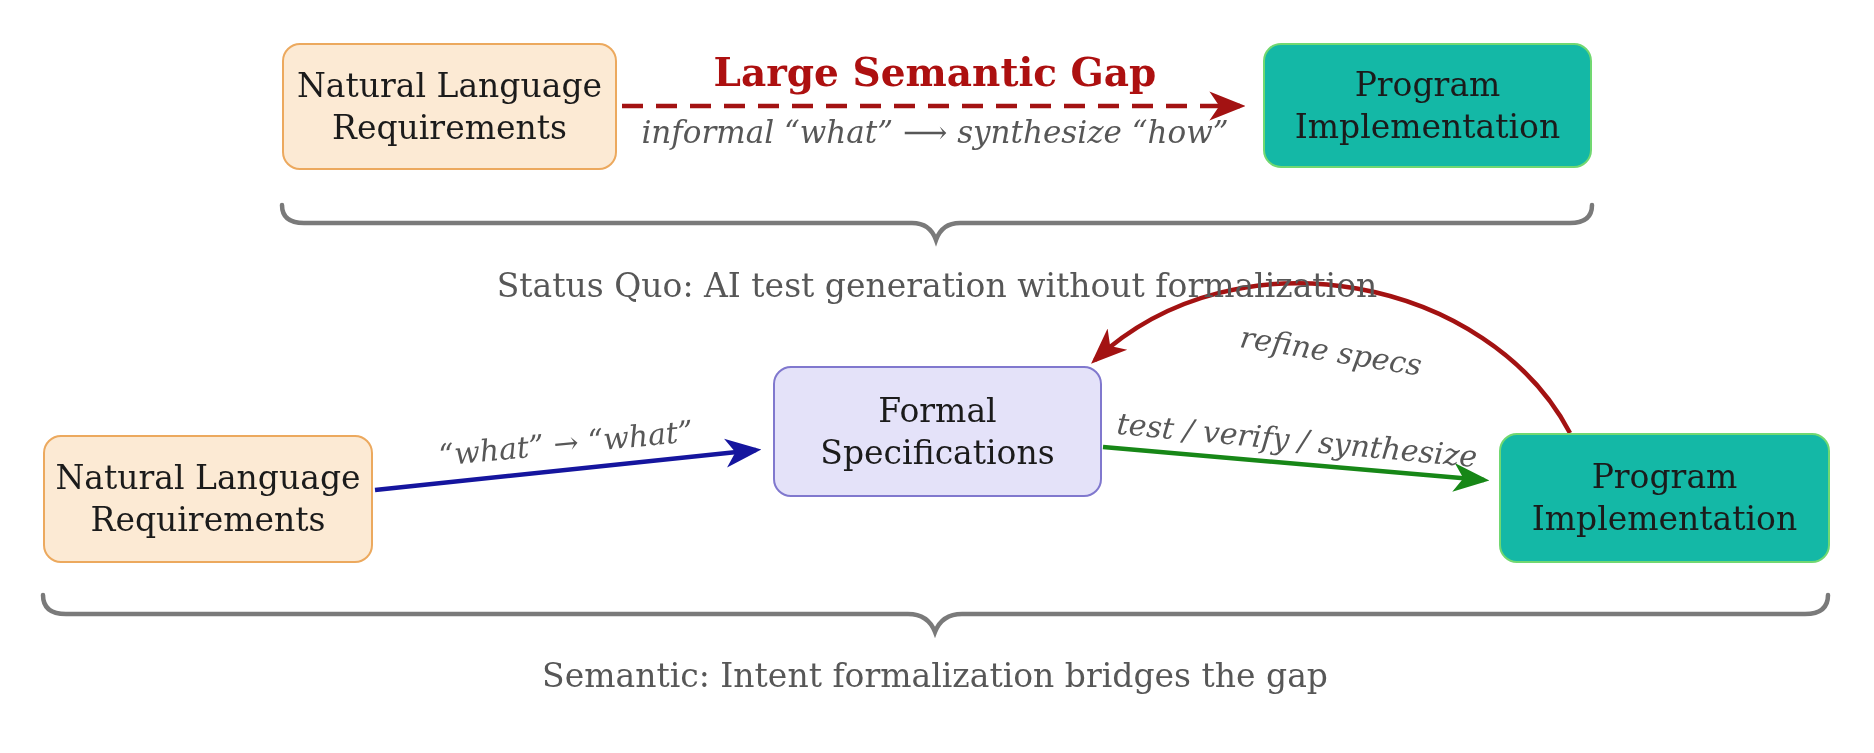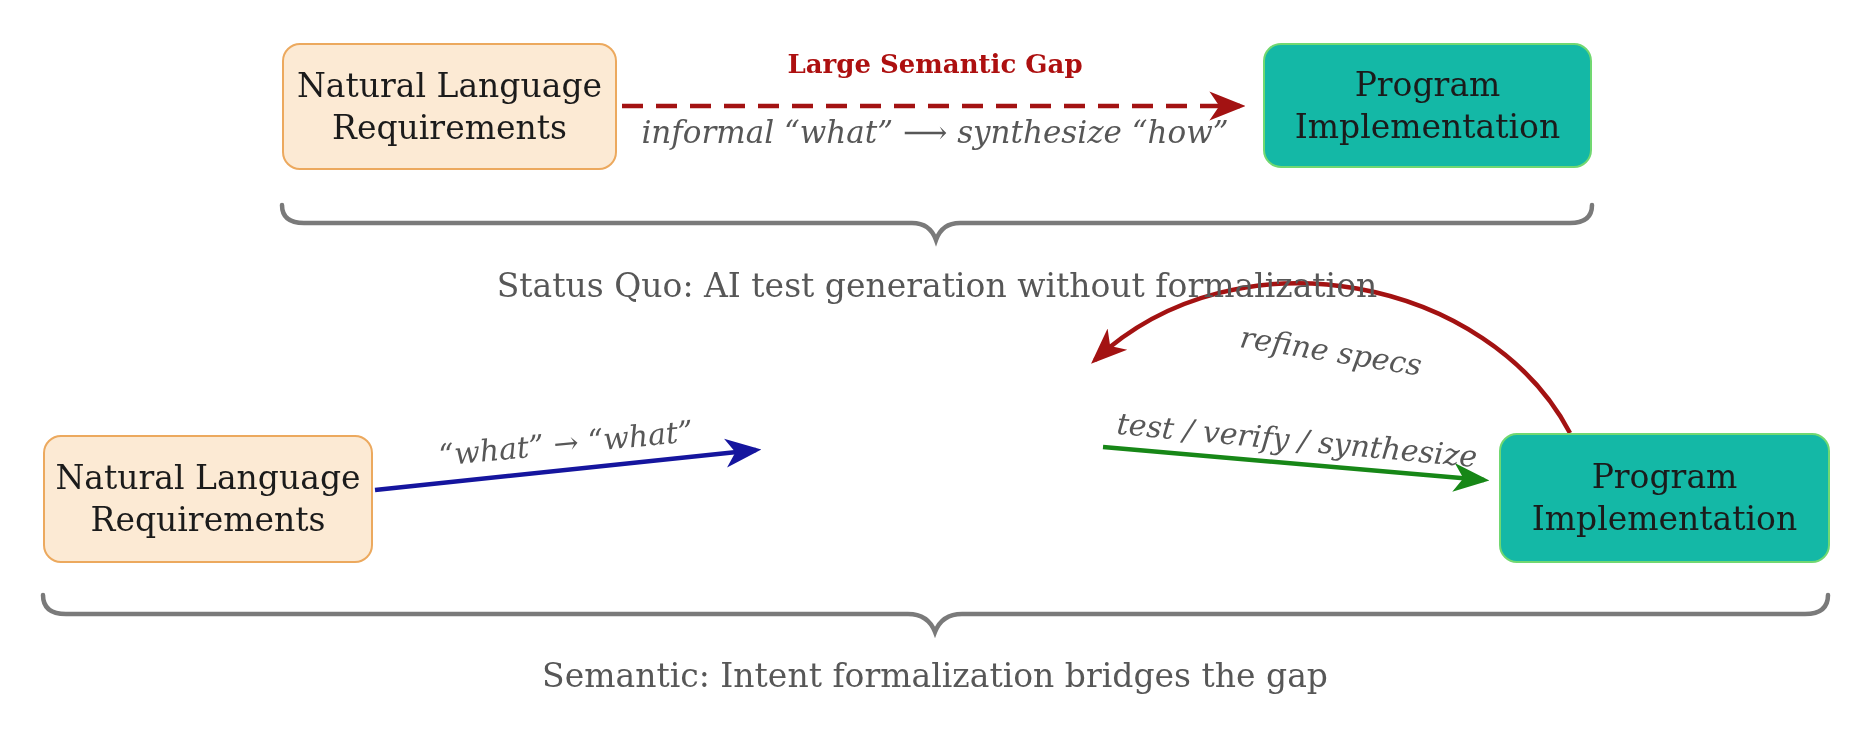--- a/index.html
+++ b/index.html
@@ -24,21 +24,21 @@
   .node-green {background:#14b8a6;border:2.5px solid #71d871;}
   .node-purple{background:#e4e2f9;border:2.5px solid #8078ce;}
   .caption{
     position:absolute;
     transform:translateX(-50%);
     font-size:33px;color:#575757;white-space:nowrap;
   }
   .gap-title{
     position:absolute;
     transform:translateX(-50%);
-    font-size:26px;font-weight:bold;color:#ad1010;white-space:nowrap;
+    font-size:39px;font-weight:bold;color:#ad1010;white-space:nowrap;
   }
   .edge-label{
     position:absolute;
     font-style:italic;color:#575757;
     font-size:30px;white-space:nowrap;
   }
   .edge-label.rot{transform-origin:center center;}
 </style>
 </head>
 <body>
@@ -87,20 +87,24 @@
 
   <div class="caption" style="left:937px;top:266px;">Status Quo: AI test generation without formalization</div>
 
   <div class="node node-orange" style="left:43px;top:435px;width:330px;height:128px;">
     <span>Natural Language</span>
     <span>Requirements</span>
   </div>
 
   <div class="edge-label rot" style="left:566px;top:443px;transform:translate(-50%,-50%) rotate(-5.5deg);">“what” → “what”</div>
 
+  <div class="node node-purple" style="left:773px;top:366px;width:329px;height:131px;">
+    <span>Formal</span>
+    <span>Specifications</span>
+  </div>
 
   <div class="edge-label rot" style="left:1297px;top:440px;transform:translate(-50%,-50%) rotate(5.3deg);">test / verify / synthesize</div>
 
   <div class="edge-label rot" style="left:1331px;top:351px;transform:translate(-50%,-50%) rotate(9deg);">refine specs</div>
 
   <div class="node node-green" style="left:1499px;top:433px;width:331px;height:130px;">
     <span>Program</span>
     <span>Implementation</span>
   </div>
 

